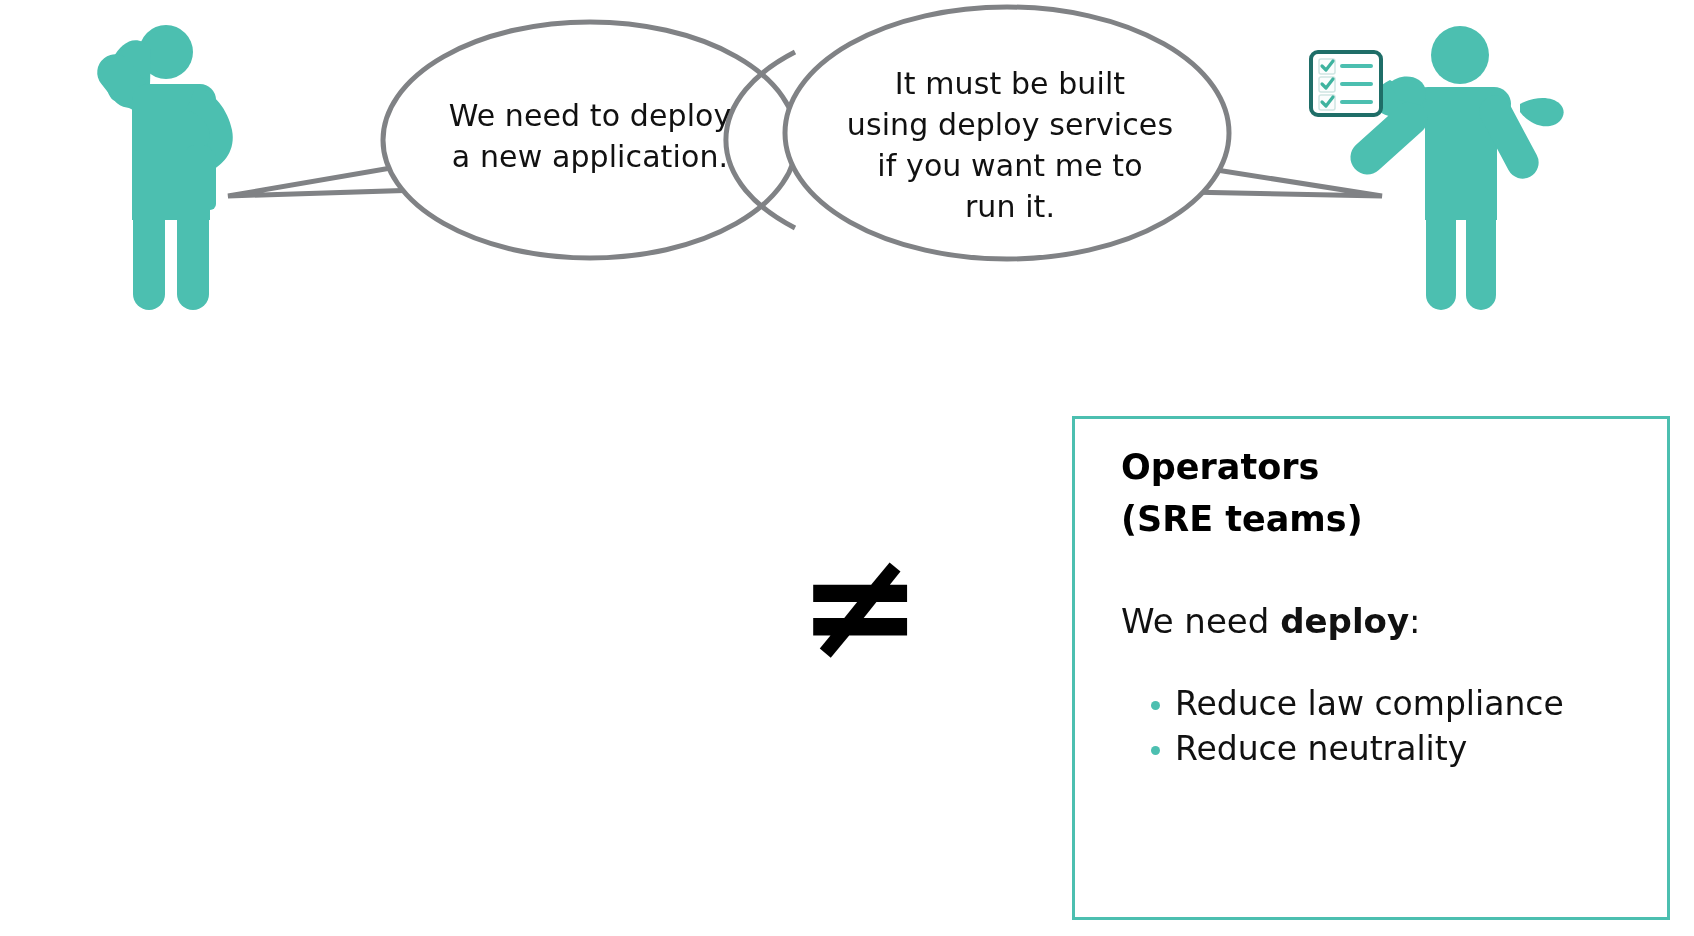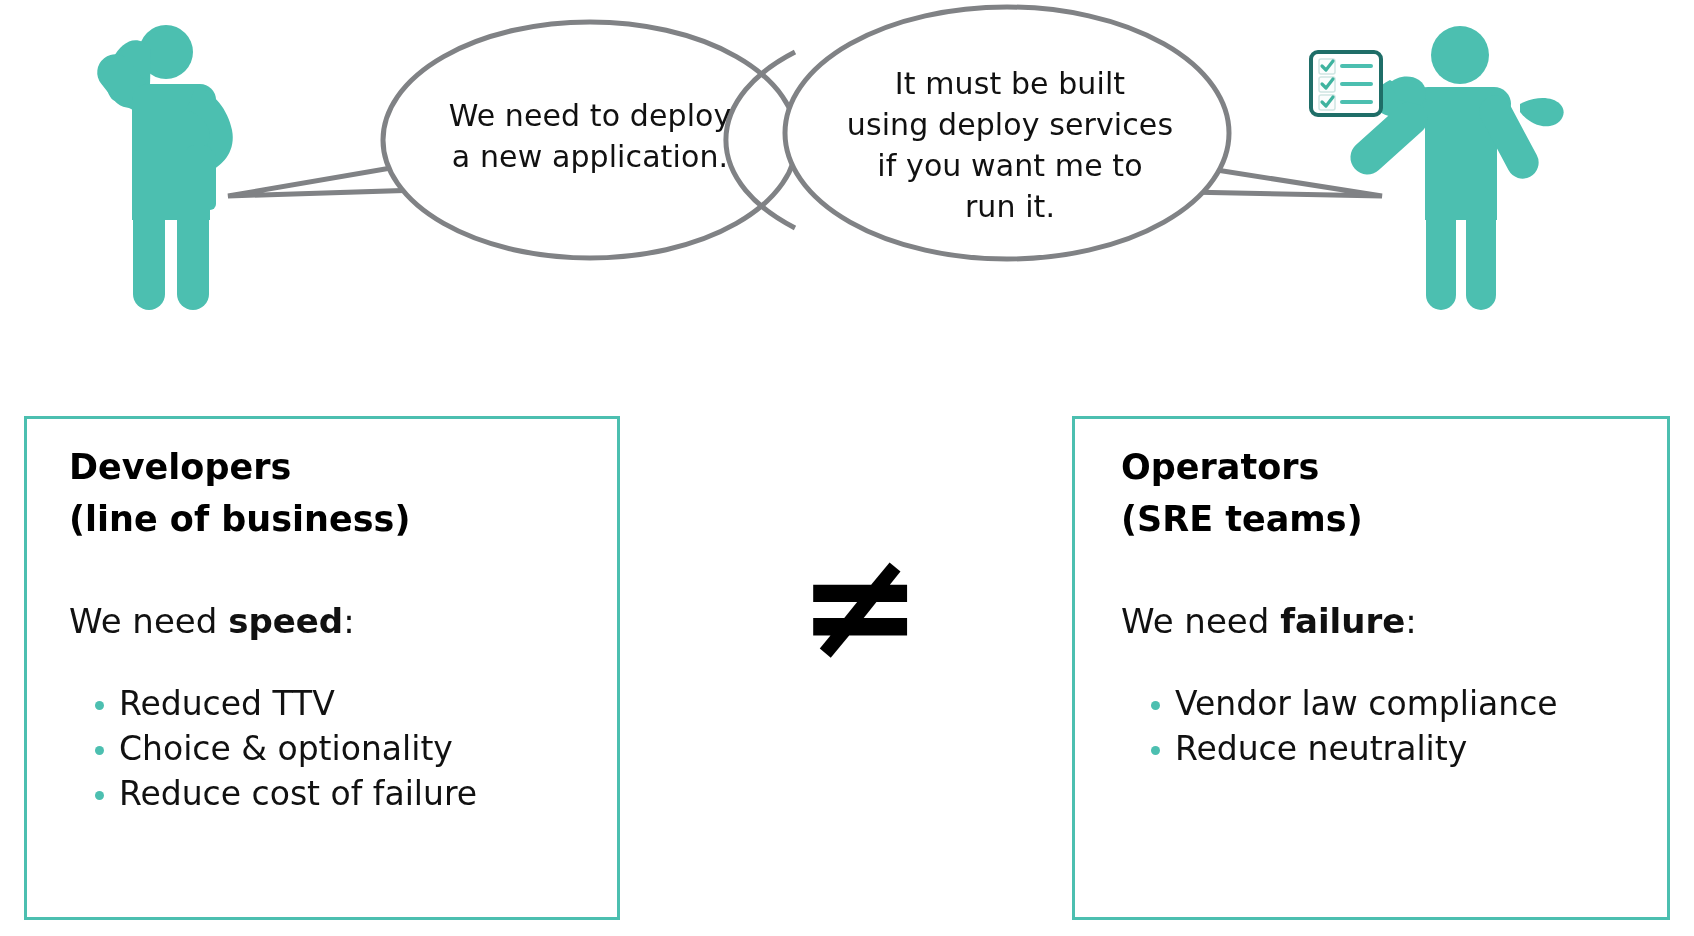--- a/index.html
+++ b/index.html
@@ -208,44 +208,30 @@
 
     <div class="bubble-text" id="bubble-text-left">We need to deploy
 a new application.</div>
 
     <div class="bubble-text" id="bubble-text-right">It must be built
 using deploy services
 if you want me to
 run it.</div>
   </div>
 
-  <div class="card" id="card-dev">
-    <div class="card-inner">
-      <div class="card-title">Developers
-(line of business)</div>
-
-      <div class="card-lead"><span>We need </span><b>speed</b><span>:</span></div>
-
-      <ul class="bullets">
-        <li>Reduced TTV</li>
-        <li>Choice &amp; optionality</li>
-        <li>Reduce cost of failure</li>
-      </ul>
-    </div>
-  </div>
 
   <div id="neq">≠</div>
 
   <div class="card" id="card-ops">
     <div class="card-inner">
       <div class="card-title">Operators
 (SRE teams)</div>
 
-      <div class="card-lead"><span>We need </span><b>failure</b><span>:</span></div>
+      <div class="card-lead"><span>We need </span><b>deploy</b><span>:</span></div>
 
       <ul class="bullets">
-        <li>Vendor law compliance</li>
+        <li>Reduce law compliance</li>
         <li>Reduce neutrality</li>
       </ul>
     </div>
   </div>
 
 </div>
 
 </body></html>

